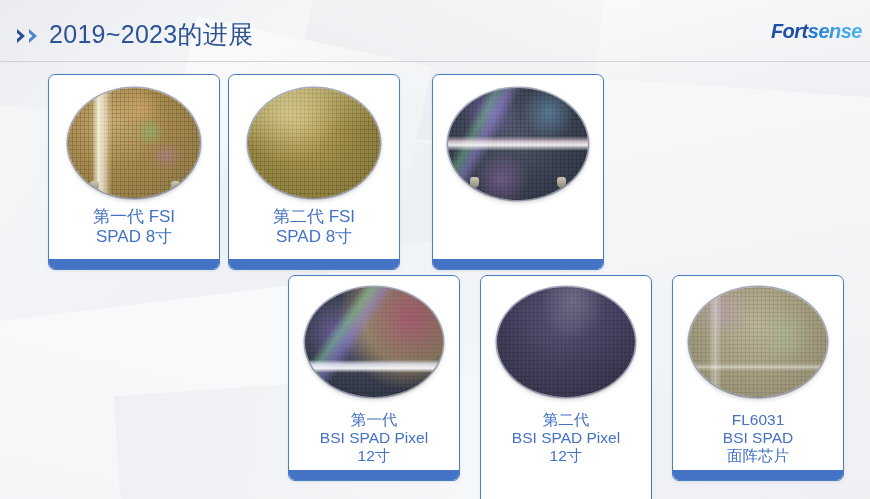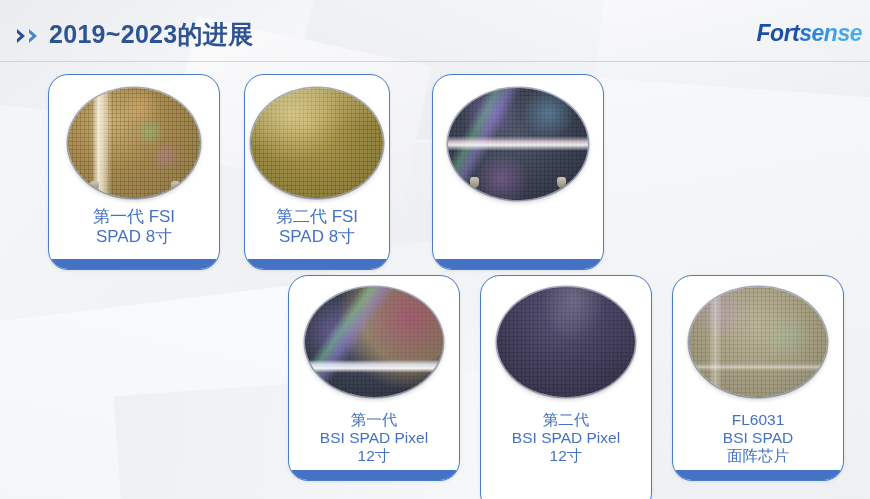--- a/index.html
+++ b/index.html
@@ -103,51 +103,51 @@
     align-items: center;
     gap: 1px;
     margin-top: 2px;
   }
   .chev {
     display: block;
     width: 11px; height: 16px;
   }
   .slide-title {
     font-size: 25px;
-    font-weight: bold;
+    font-weight: normal;
     color: #2d5394;
     letter-spacing: 0.3px;
     white-space: nowrap;
   }
 
   
   .logo {
     position: absolute;
     top: 20px; right: 8px;
-    font-size: 23px;
+    font-size: 20px;
     font-weight: bold;
     font-style: italic;
     letter-spacing: -0.5px;
     white-space: nowrap;
   }
   .logo .lg-a { color: #1b4fa8; }
   .logo .lg-b {
     background: linear-gradient(90deg, #1e6fd0 0%, #3fa0e8 55%, #4fb0ee 100%);
     -webkit-background-clip: text;
     background-clip: text;
     color: #3a93df;
     -webkit-text-fill-color: transparent;
   }
 
   
   .card {
     position: absolute;
     background: #ffffff;
     border: 1.4px solid #4a7ec4;
-    border-radius: 20px;
+    border-radius: 7px;
     box-sizing: border-box;
     overflow: hidden;
     box-shadow: 0 1px 3px rgba(40,60,100,0.10);
   }
   .card-bottom-bar {
     position: absolute;
     left: -2px; right: -2px; bottom: -1px;
     height: 11px;
     background: #4472c4;
     border-radius: 0 0 11px 11px;
@@ -258,21 +258,21 @@
           <div class="wafer-notch" style="left:22px;"></div>
           <div class="wafer-notch" style="right:20px;"></div>
         </div>
       </div>
       <div class="card-label">第一代  FSI
 SPAD 8寸</div>
     </div>
     <div class="card-bottom-bar"></div>
   </div>
 
-  <div class="card row-top" style="left:244px; top:74px; width:146px; height:196px;">
+  <div class="card row-top" style="left:228px; top:74px; width:172px; height:196px;">
     <div class="card-inner">
       <div class="wafer-wrap" style="margin-top:13px;">
         <div class="wafer" style="width:132px;height:110px;
              background:radial-gradient(ellipse at 42% 32%, #bda85c 0%, #9b8a45 50%, #827738 100%);">
           <div class="wafer-grid"></div>
           <div class="wafer-sheen" style="background:
               linear-gradient(170deg, rgba(255,250,210,0.30) 0%, transparent 45%),
               radial-gradient(ellipse at 30% 25%, rgba(255,245,200,0.35) 0%, transparent 40%);"></div>
         </div>
       </div>

